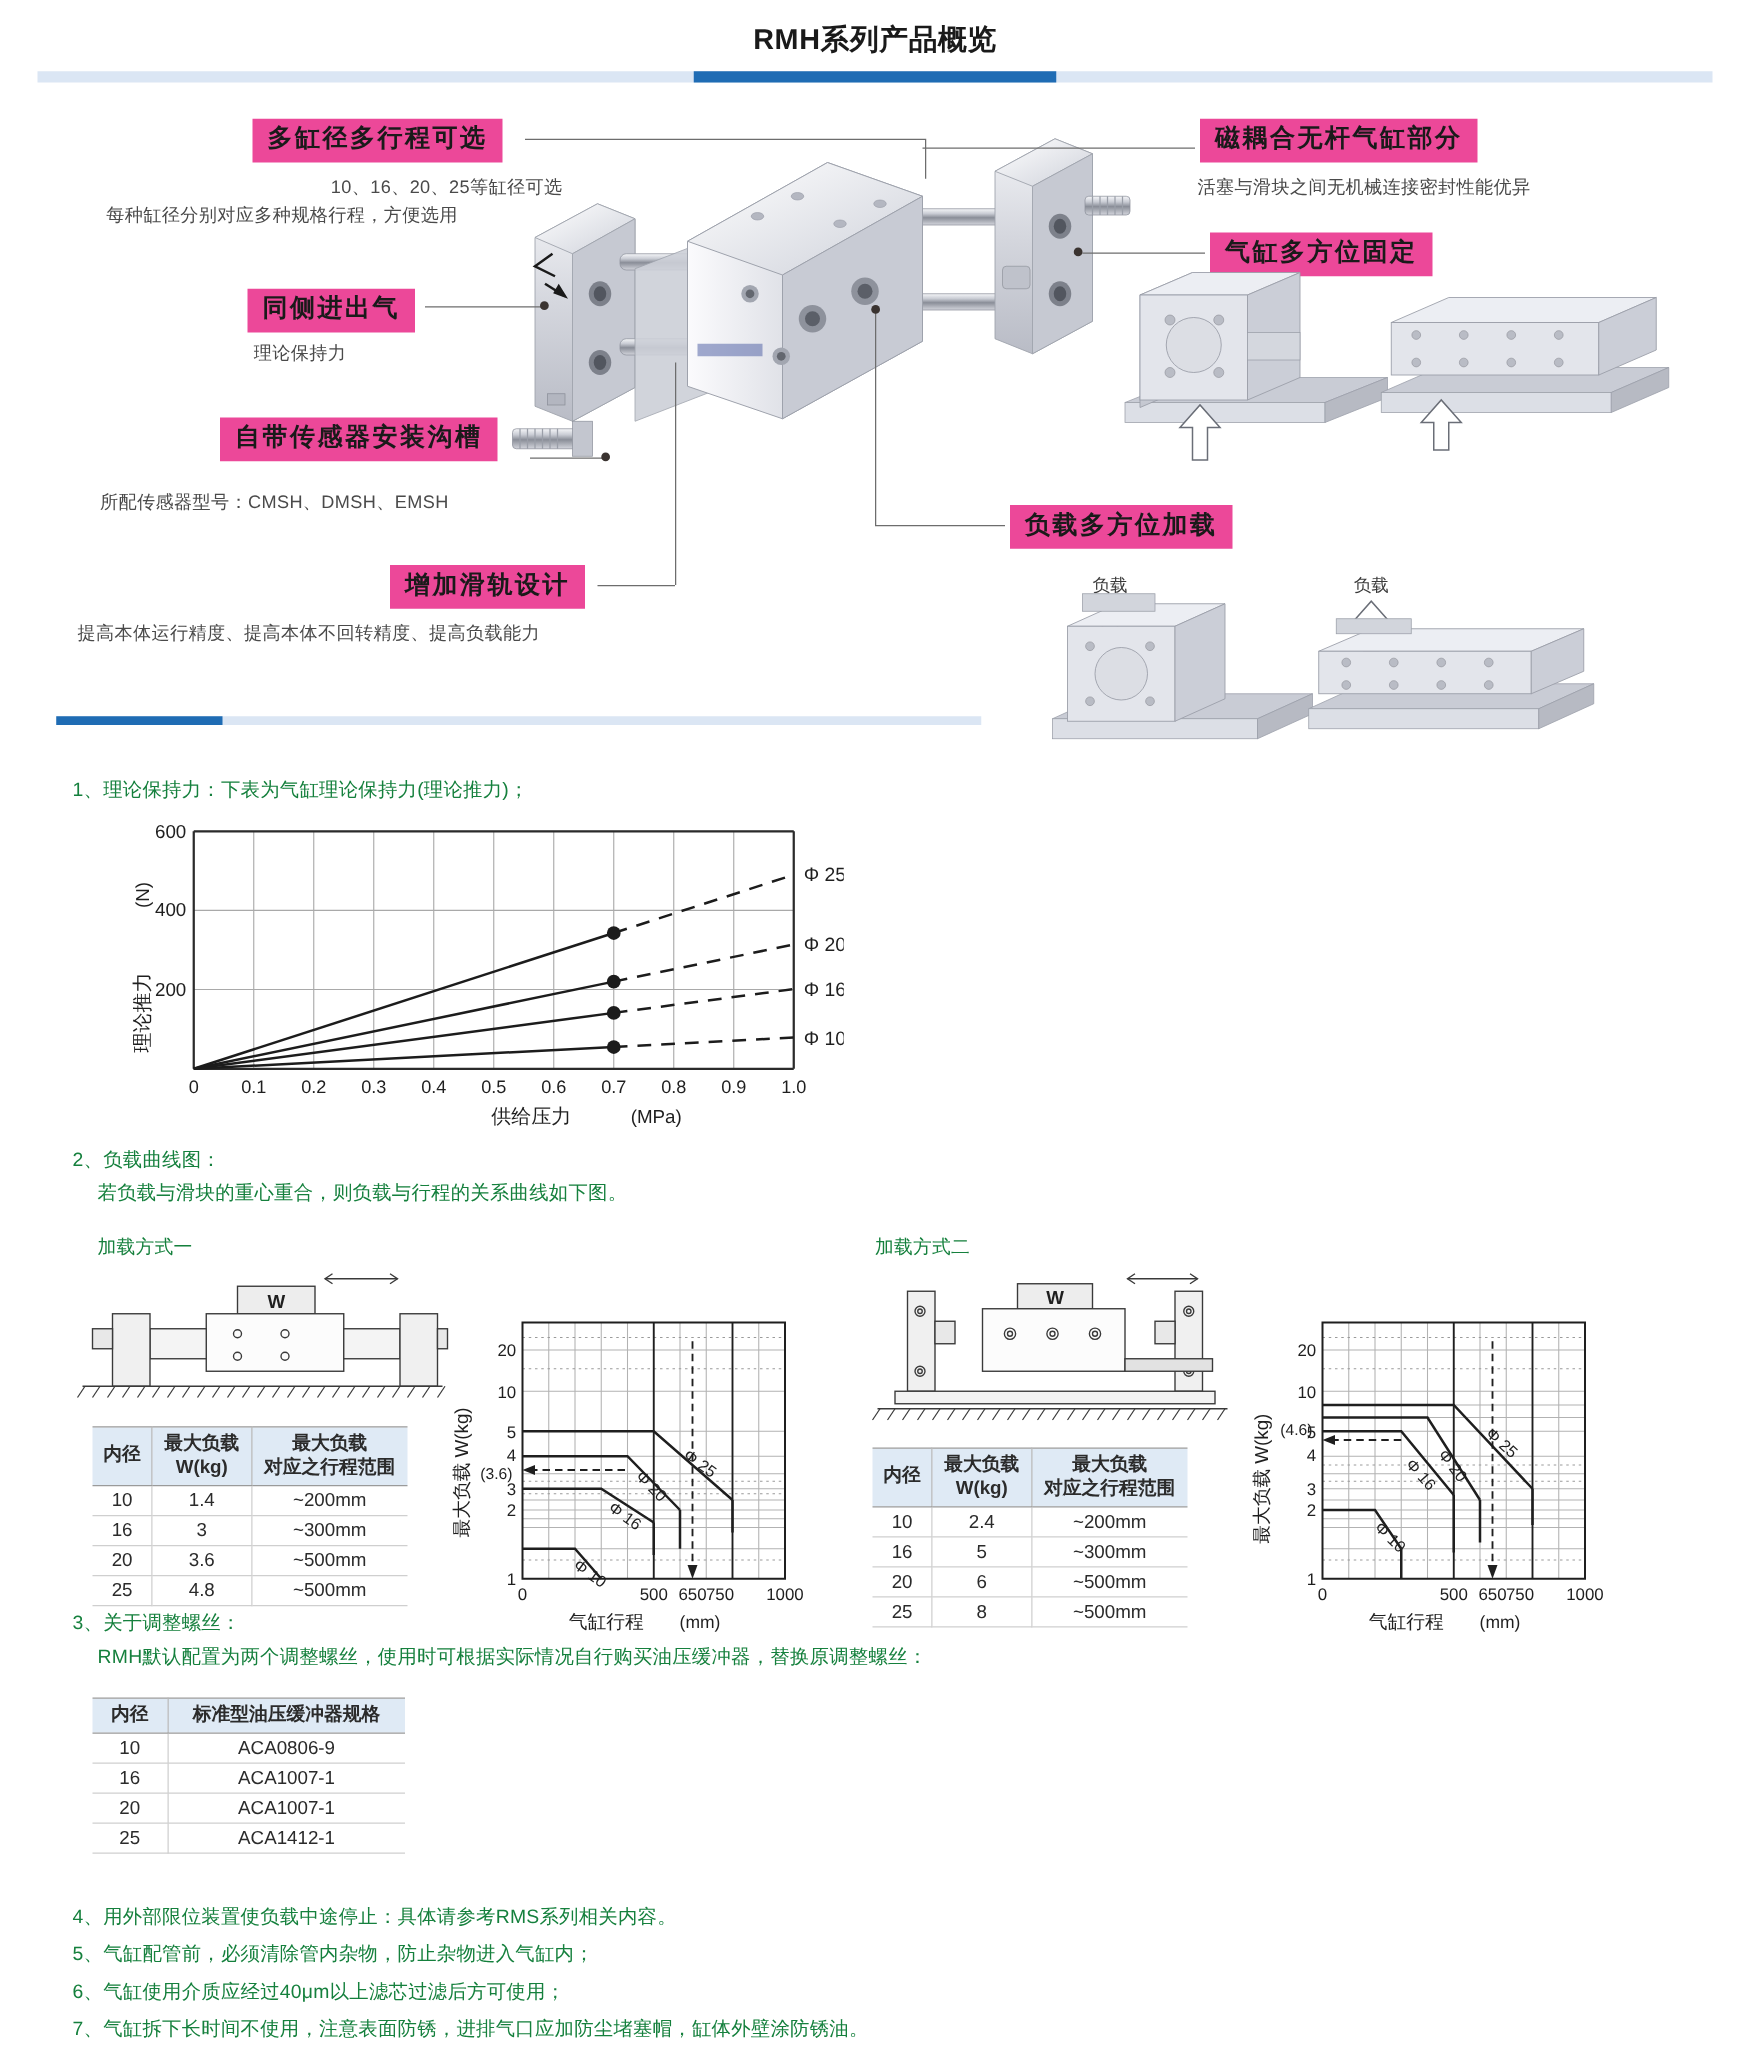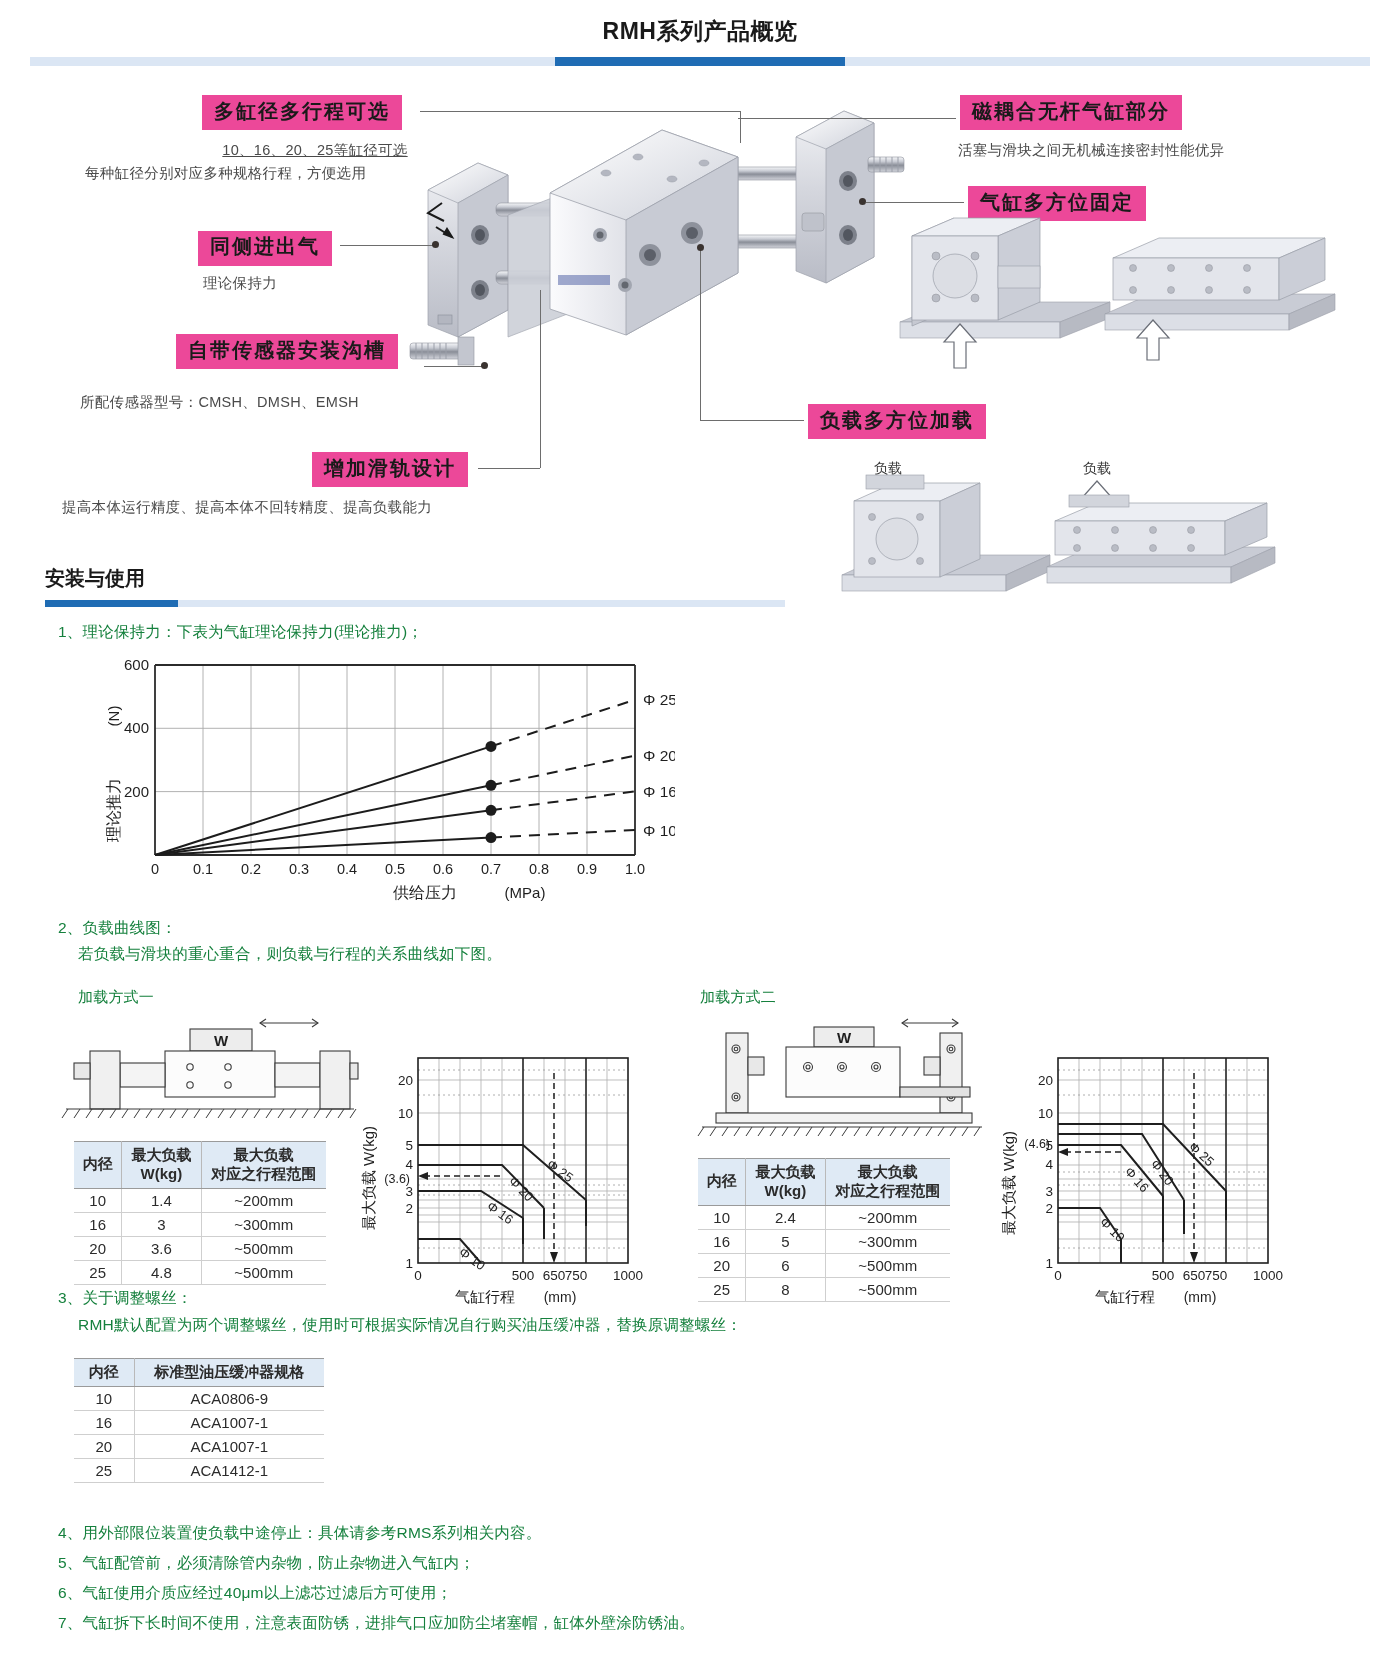--- a/index.html
+++ b/index.html
@@ -217,26 +217,26 @@
 
   <g stroke="#1a1a1a" stroke-width="2" fill="#1a1a1a">
     <path d="M 42,128 L 28,138 L 44,146" fill="none"></path>
     <path d="M 36,152 L 52,162" fill="none"></path>
     <polygon points="52,162 44,159 47,154"></polygon>
   </g>
 </svg>
 </div>
 
 <div class="callout" style="left:202px; top:95px;">多缸径多行程可选</div>
-<div class="callout-sub" style="left:180px; top:140px; width:270px; text-align:center;text-decoration:underline;">10、16、20、25等缸径可选</div>
+<div class="callout-sub" style="left:180px; top:140px; width:270px; text-align:right;">10、16、20、25等缸径可选</div>
 <div class="callout-sub" style="left:85px; top:163px;">每种缸径分别对应多种规格行程，方便选用</div>
 <div class="lead h" style="left:420px; top:111px; width:320px;"></div>
 <div class="lead v" style="left:740px; top:111px; height:32px;"></div>
 
-<div class="callout" style="left:198px; top:231px;font-family:Liberation Mono, monospace;">同侧进出气</div>
+<div class="callout" style="left:198px; top:231px;">同侧进出气</div>
 <div class="callout-sub" style="left:203px; top:273px;">理论保持力</div>
 <div class="lead h" style="left:340px; top:245px; width:95px;"></div>
 <div class="dot" style="left:432px; top:241px;"></div>
 
 <div class="callout" style="left:176px; top:334px;">自带传感器安装沟槽</div>
 <div class="callout-sub" style="left:80px; top:392px;">所配传感器型号：CMSH、DMSH、EMSH</div>
 <div class="lead h" style="left:424px; top:366px; width:60px;"></div>
 <div class="dot" style="left:481px; top:362px;"></div>
 
 <div class="callout" style="left:312px; top:452px;">增加滑轨设计</div>
@@ -347,21 +347,20 @@
           <ellipse cx="90" cy="93" rx="3.5" ry="3.5"></ellipse>
       <ellipse cx="128" cy="93" rx="3.5" ry="3.5"></ellipse>
           <ellipse cx="166" cy="93" rx="3.5" ry="3.5"></ellipse>
     </g>
     <rect x="44" y="40" width="60" height="12" fill="#d2d5dc" stroke="#9a9ea8" stroke-width="0.6"></rect>
   </g>
 </svg>
 </div>
 
 <div class="section-head">
-  <div class="txt">安装与使用</div>
   <div class="bar">
       <div class="accent"></div>
     </div>
 </div>
 
 <div class="btext" style="left:58px; top:622px;">1、理论保持力：下表为气缸理论保持力(理论推力)；</div>
 
 <div style="position:absolute; left:95px; top:650px; width:580px; height:260px;">
 <svg width="580" height="260" viewBox="0 0 580 260">
 

